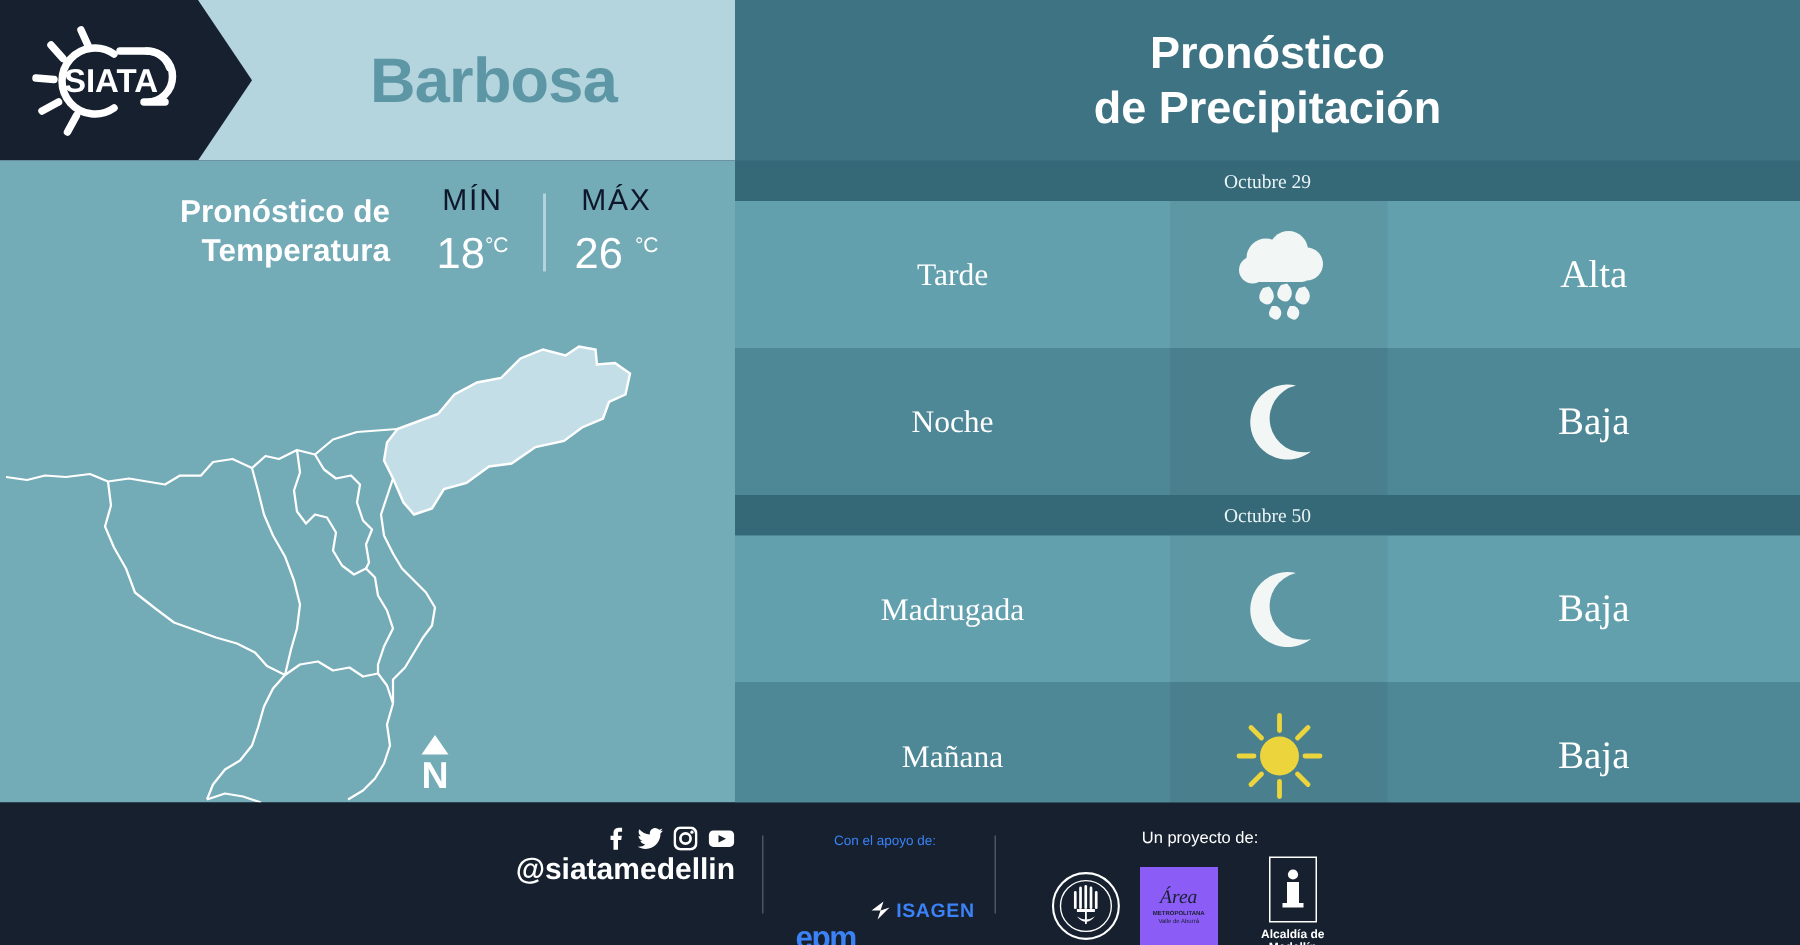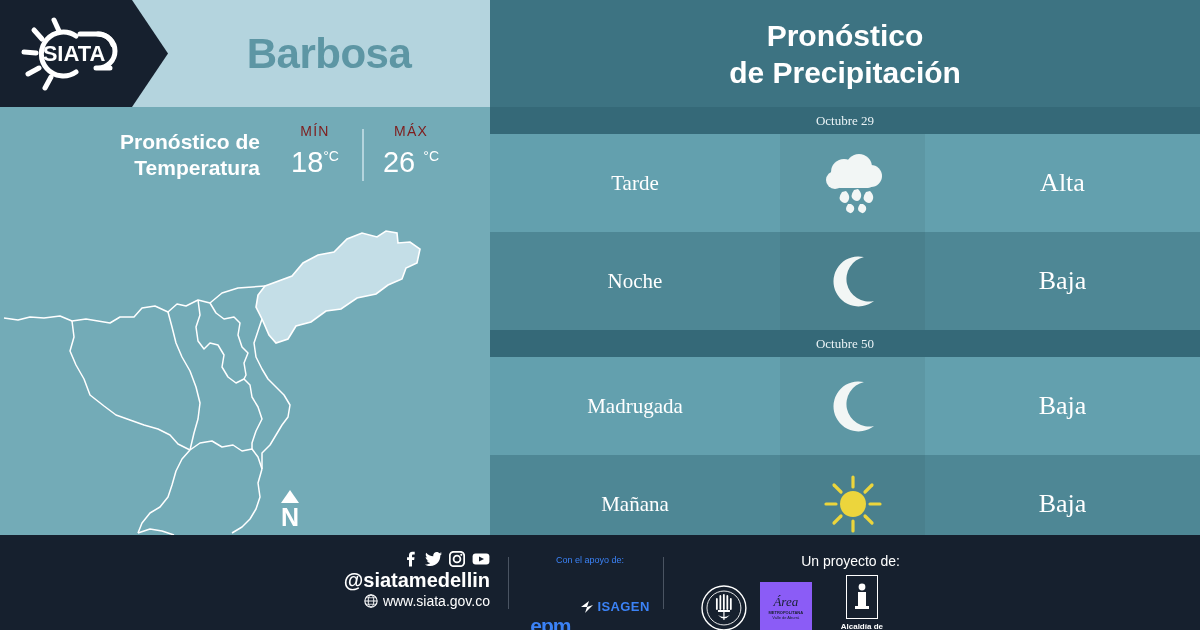--- a/index.html
+++ b/index.html
@@ -28,21 +28,21 @@
   .left-body{position:absolute;left:0;top:107px;width:490px;height:428px;background:#73abb7;}
 
   .temp-block{position:absolute;left:60px;top:14px;width:400px;height:72px;
     display:flex;align-items:flex-start;}
   .temp-title{
     width:200px;text-align:right;color:#ffffff;font-size:21px;font-weight:bold;
     line-height:26px;padding-top:8px;
   }
   .temp-vals{display:flex;align-items:flex-start;margin-left:18px;padding-top:2px;}
   .temp-cell{display:flex;flex-direction:column;align-items:center;min-width:74px;}
-  .temp-cell .lbl{color:#7f1d1d;font-size:14px;letter-spacing:1.2px;}
+  .temp-cell .lbl{color:#0f172a;font-size:20px;letter-spacing:1.2px;}
   .temp-cell .val{color:#ffffff;font-size:29px;line-height:34px;}
   .temp-cell .val sup{font-size:14px;vertical-align:super;}
   .temp-sep{width:2px;height:52px;background:#c9e2e9;margin:6px 10px 0 10px;opacity:.75;}
 
   .map-wrap{position:absolute;left:0;top:60px;width:490px;height:368px;}
   .north{position:absolute;left:273px;top:323px;width:34px;text-align:center;color:#fff;}
   .north .tri{width:0;height:0;margin:0 auto;border-left:9px solid transparent;
     border-right:9px solid transparent;border-bottom:13px solid #fff;}
   .north .n{font-size:25px;font-weight:bold;line-height:26px;margin-top:1px;}
 
@@ -82,21 +82,21 @@
   .f-handle{font-size:20px;font-weight:bold;line-height:23px;}
   .f-site{display:flex;align-items:center;justify-content:flex-end;gap:5px;
     font-size:14px;line-height:18px;}
   .f-div{position:absolute;top:22px;width:1px;height:52px;background:#4a5462;}
   .f-support{position:absolute;left:510px;top:20px;width:160px;text-align:center;color:#3b82f6;}
   .f-support .cap{font-size:9px;margin-bottom:10px;}
   .f-logos{display:flex;align-items:center;justify-content:center;gap:10px;}
   .epm{font-size:21px;font-weight:bold;letter-spacing:-1px;margin-top:39px;}
   .isagen{font-size:13px;font-weight:bold;letter-spacing:.4px;}
   .f-project{position:absolute;left:700px;top:18px;width:200px;text-align:center;color:#fff;}
-  .f-project .cap{font-size:14px;margin-bottom:6px;text-align:right;}
+  .f-project .cap{font-size:11px;margin-bottom:6px;}
   .p-logos{display:flex;align-items:center;justify-content:center;gap:12px;}
   .amva{width:52px;height:52px;background:#8b5cf6;display:flex;align-items:center;
     justify-content:center;flex-direction:column;}
   .amva .sig{color:#16202e;font-size:13px;font-style:italic;font-family:"Liberation Serif",serif;
     line-height:13px;}
   .amva .t1{color:#16202e;font-size:4px;font-weight:bold;line-height:5px;margin-top:2px;}
   .amva .t2{color:#16202e;font-size:4px;line-height:5px;}
   .alc{display:flex;flex-direction:column;align-items:center;}
   .alc .mark{width:30px;height:42px;border:1.5px solid #fff;display:flex;
     align-items:center;justify-content:center;}
@@ -265,30 +265,20 @@
           <rect x="0.8" y="0.8" width="14.4" height="14.4" rx="4" fill="none" stroke="#fff" stroke-width="1.8"></rect>
           <circle cx="8" cy="8" r="3.4" fill="none" stroke="#fff" stroke-width="1.8"></circle>
           <circle cx="12.3" cy="3.8" r="1.1" fill="#fff"></circle>
         </svg>
         <svg width="18" height="16" viewBox="0 0 18 16">
           <rect x="0.6" y="2.6" width="16.8" height="11" rx="3" fill="#fff"></rect>
           <path d="M7 5.6 L12 8.1 L7 10.6 z" fill="#16202e"></path>
         </svg>
       </div>
       <div class="f-handle">@siatamedellin</div>
-      <div class="f-site">
-        <svg width="14" height="14" viewBox="0 0 16 16">
-          <circle cx="8" cy="8" r="7" fill="none" stroke="#fff" stroke-width="1.3"></circle>
-          <ellipse cx="8" cy="8" rx="3.2" ry="7" fill="none" stroke="#fff" stroke-width="1.1"></ellipse>
-          <line x1="1" y1="8" x2="15" y2="8" stroke="#fff" stroke-width="1.1"></line>
-          <line x1="2.2" y1="4.3" x2="13.8" y2="4.3" stroke="#fff" stroke-width="0.9"></line>
-          <line x1="2.2" y1="11.7" x2="13.8" y2="11.7" stroke="#fff" stroke-width="0.9"></line>
-        </svg>
-        <span>www.siata.gov.co</span>
-      </div>
     </div>
 
     <div class="f-div" style="left:508px"></div>
 
     <div class="f-support">
       <div class="cap">Con el apoyo de:</div>
       <div class="f-logos">
         <span class="epm">epm</span>
         <span style="display:flex;align-items:center;gap:3px;">
           <svg width="14" height="14" viewBox="0 0 14 14">

